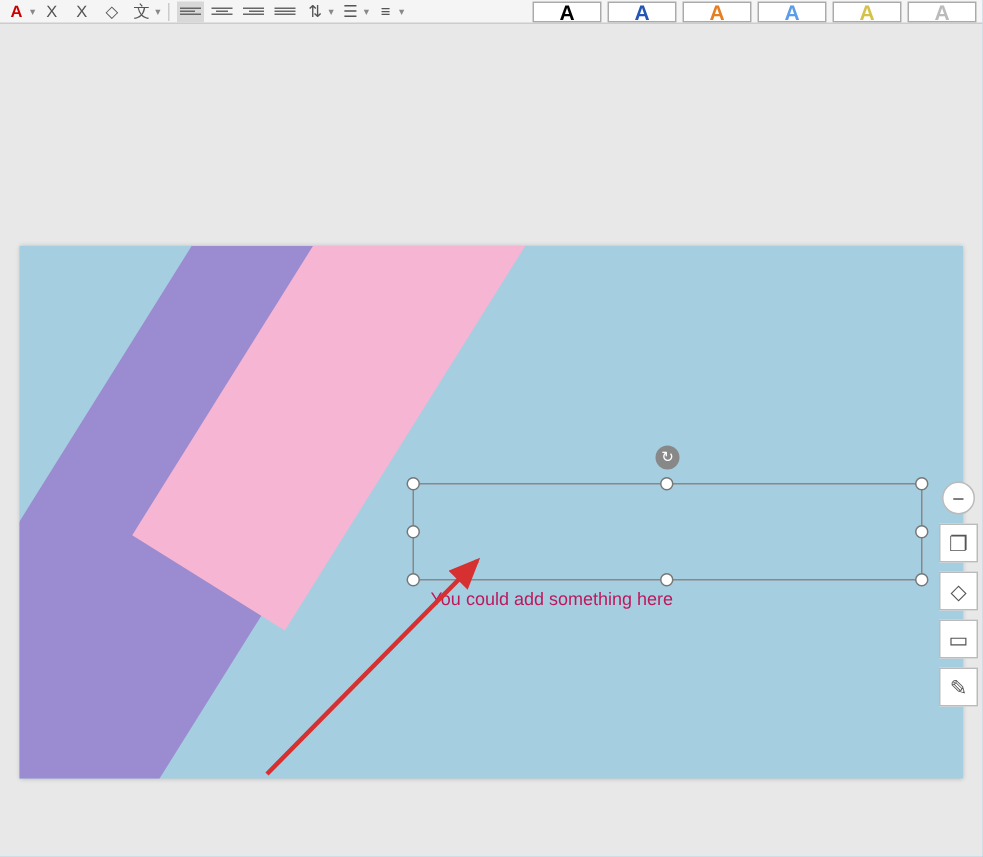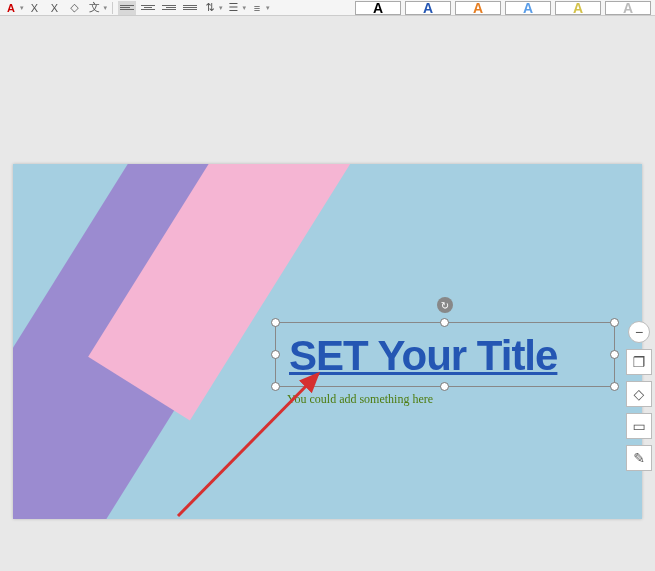--- a/index.html
+++ b/index.html
@@ -78,23 +78,23 @@
     .pink-band {
       position: absolute;
       width: 120px; height: 400px;
       background: #f5b5d3;
       transform: rotate(32deg);
       left: 172px; top: -145px;
     }
     .subtitle {
       position: absolute;
       top: 376px; left: 287px;
-      color: #4d7c0f;
+      color: #be185d;
       font-size: 12px;
-      font-family: Liberation Serif, serif;
+      font-family: Liberation Sans, sans-serif;
       text-align: center;
     }
     .textbox-selection {
       position: absolute;
       left: 275px; top: 306px;
       width: 340px; height: 65px;
       border: 1px solid #888;
     }
     .handle {
       position: absolute;
@@ -201,21 +201,20 @@
     <div class="style-item" style="color:#bbb">A</div>
   </div>
 </div>
 
 <div class="canvas-area">
   <div class="slide">
     <div class="purple-band"></div>
     <div class="pink-band"></div>
   </div>
 
-  <div class="title-text">SET Your Title</div>
   <div class="subtitle">You could add something here</div>
 
   <div class="textbox-selection">
     <div class="rotate-handle">↻</div>
     <div class="handle h-tl"></div>
     <div class="handle h-tm"></div>
     <div class="handle h-tr"></div>
     <div class="handle h-ml"></div>
     <div class="handle h-mr"></div>
     <div class="handle h-bl"></div>

